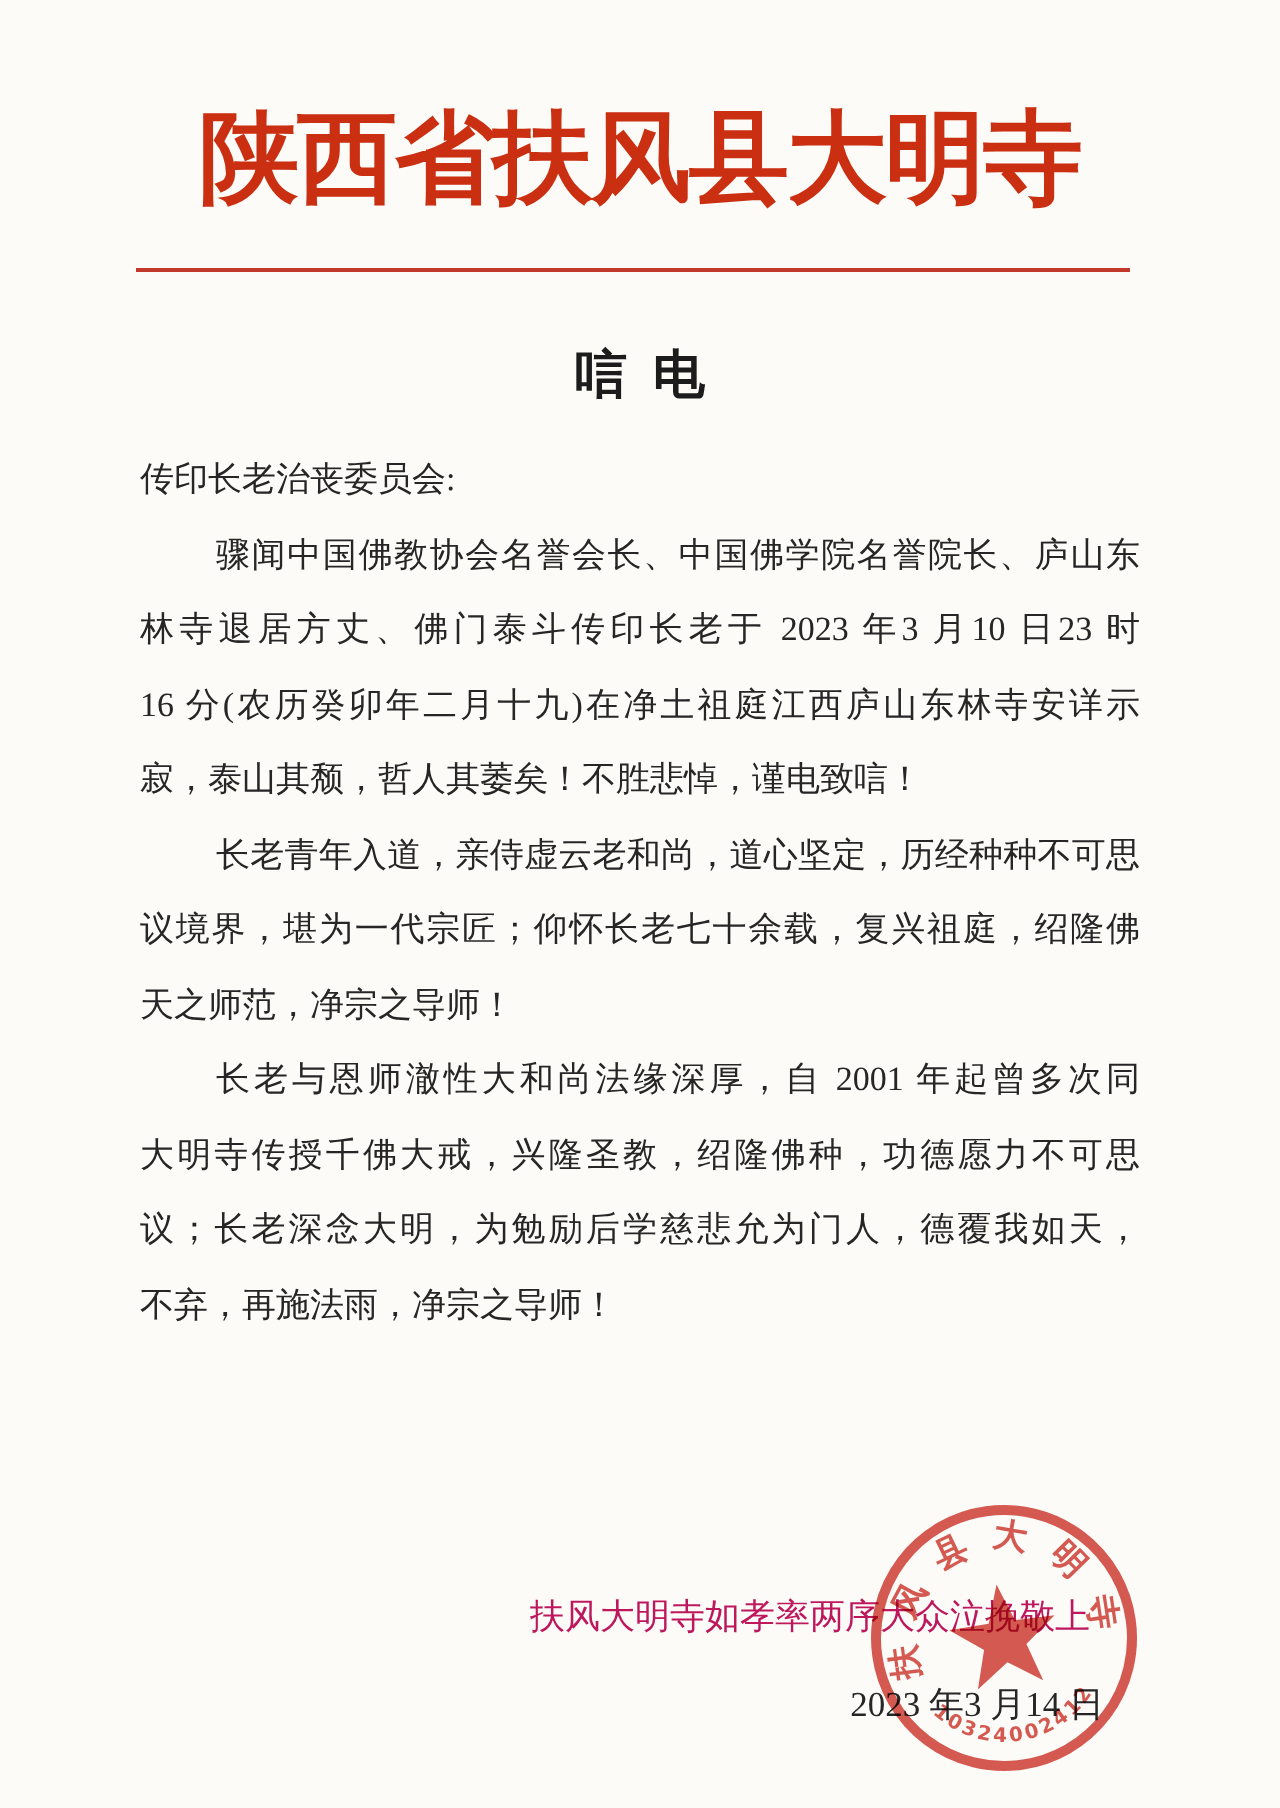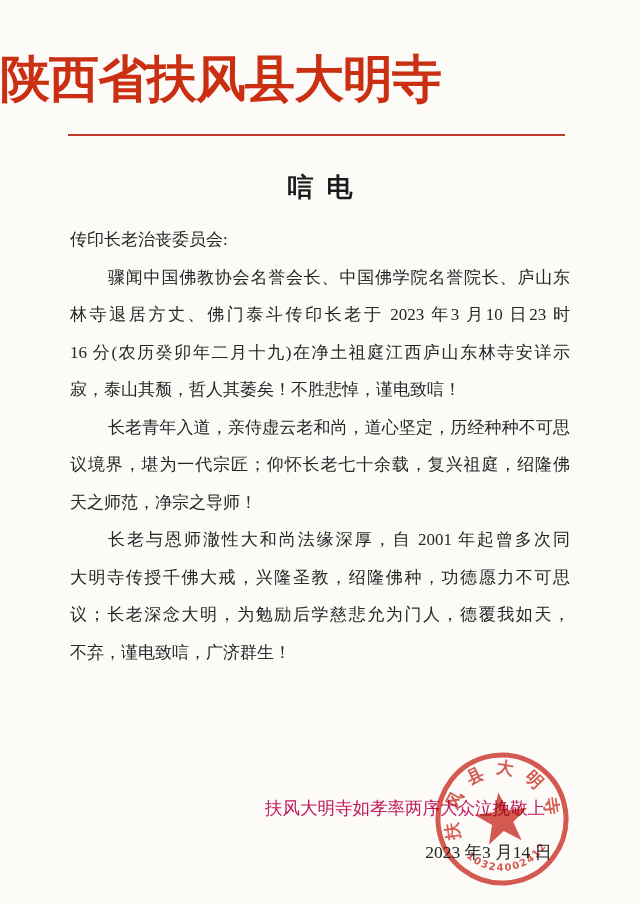--- a/index.html
+++ b/index.html
@@ -7,20 +7,21 @@
     position:relative;
     width:640px;height:904px;
     margin:0 auto;
     background:#fcfbf8;
     overflow:hidden;
     font-family:"Liberation Serif","DejaVu Serif",serif;
     color:#262626;
   }
   .letterhead-title{
     position:absolute;top:46px;left:0;right:0;
+    text-align:center;
     font-size:50px;font-weight:bold;
     letter-spacing:-1px;
     color:#cb2f12;
     white-space:nowrap;
   }
   .red-rule{
     position:absolute;top:134px;left:68px;width:497px;height:2px;
     background:#c0392b;
   }
   .doc-heading{
@@ -81,21 +82,21 @@
     <div class="line j ind">骤闻中国佛教协会名誉会长、中国佛学院名誉院长、庐山东</div>
     <div class="line j">林寺退居方丈、佛门泰斗传印长老于 2023 年3 月10 日23 时</div>
     <div class="line j">16 分(农历癸卯年二月十九)在净土祖庭江西庐山东林寺安详示</div>
     <div class="line">寂，泰山其颓，哲人其萎矣！不胜悲悼，谨电致唁！</div>
     <div class="line j ind">长老青年入道，亲侍虚云老和尚，道心坚定，历经种种不可思</div>
     <div class="line j">议境界，堪为一代宗匠；仰怀长老七十余载，复兴祖庭，绍隆佛</div>
     <div class="line">天之师范，净宗之导师！</div>
     <div class="line j ind">长老与恩师澈性大和尚法缘深厚，自 2001 年起曾多次同</div>
     <div class="line j">大明寺传授千佛大戒，兴隆圣教，绍隆佛种，功德愿力不可思</div>
     <div class="line j">议；长老深念大明，为勉励后学慈悲允为门人，德覆我如天，</div>
-    <div class="line">不弃，谨电致唁，广济群生！</div>
+    <div class="line">不弃，再施法雨，净宗之导师！</div>
   </div>
 
   <div class="signature-line">扶风大明寺如孝率两序大众泣挽敬上</div>
 
   <div class="date-line">2023 年3 月14 日</div>
 
   <svg class="seal" viewBox="0 0 140 140">
     <circle cx="70" cy="70" r="64" fill="none" stroke="#d2433a" stroke-width="5"></circle>
     <path id="sealRingPath" d="M 27.7 85.4 A 45 45 0 1 1 112.3 85.4" fill="none"></path>
     <path id="sealNumPath" d="M 30.2 103.4 A 52 52 0 0 0 109.8 103.4" fill="none"></path>

